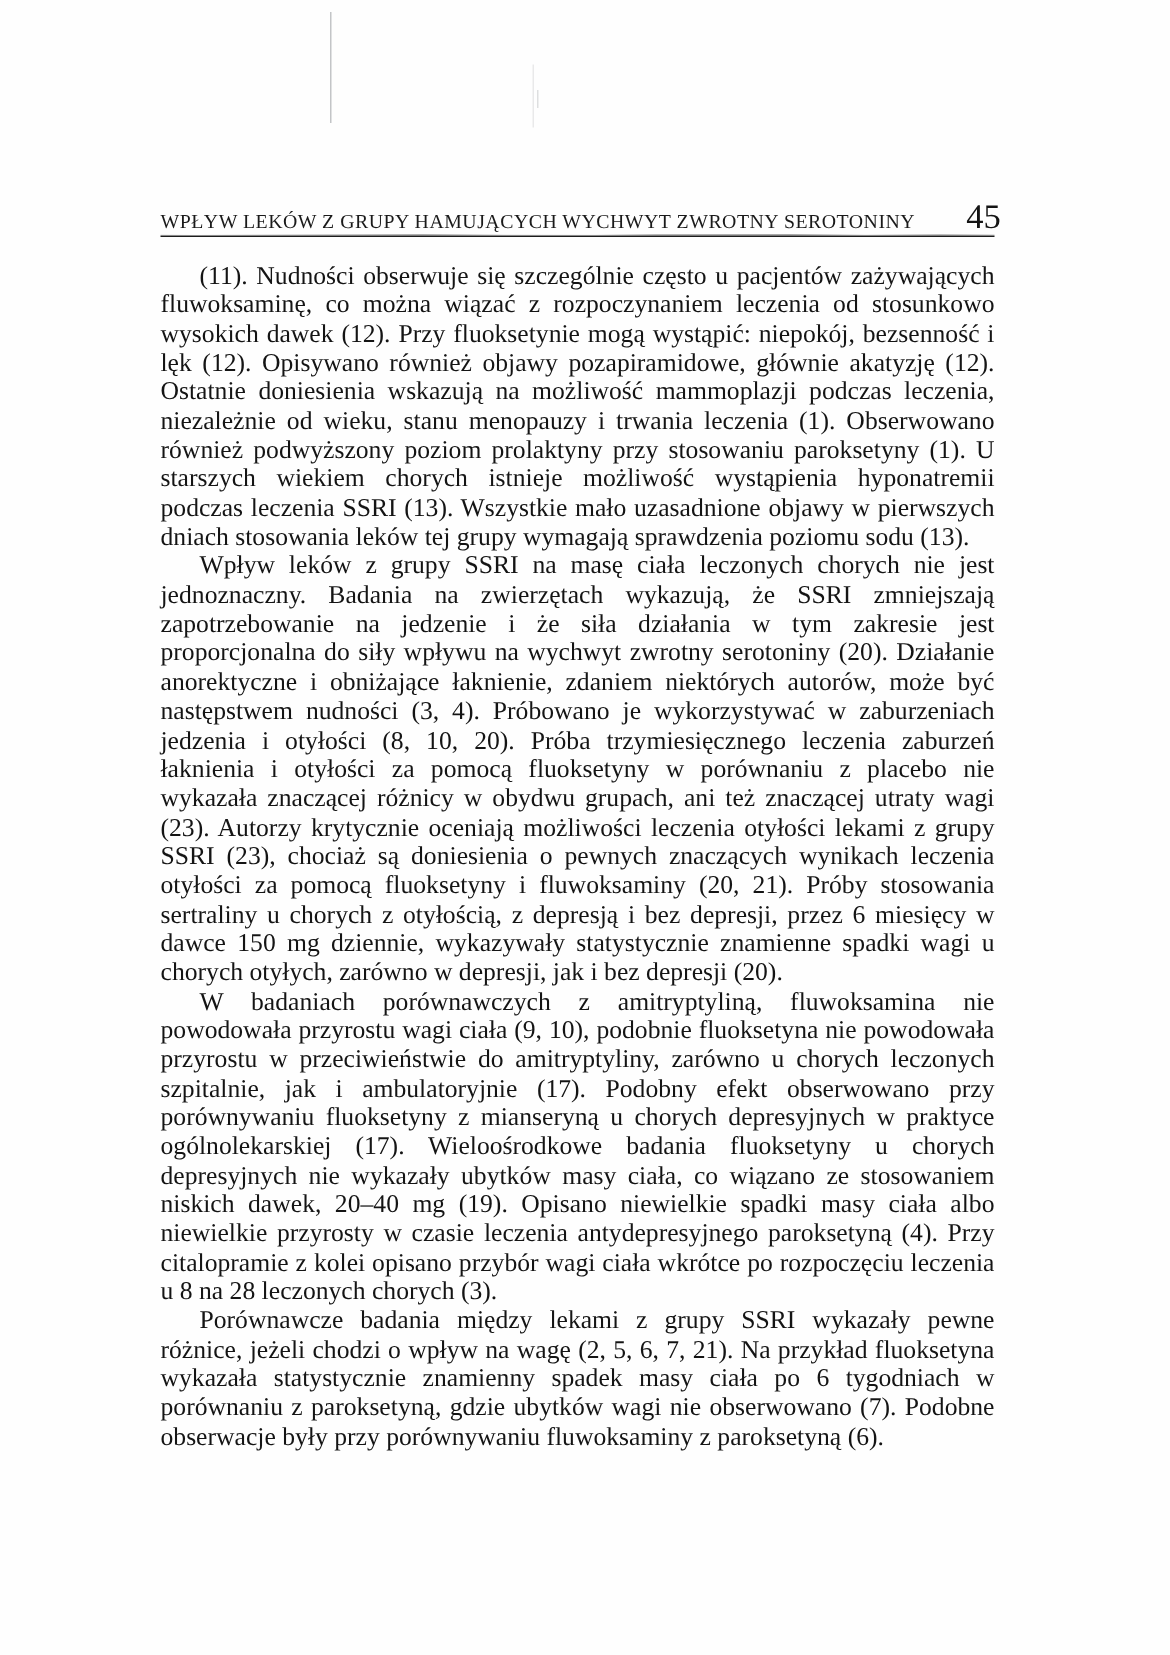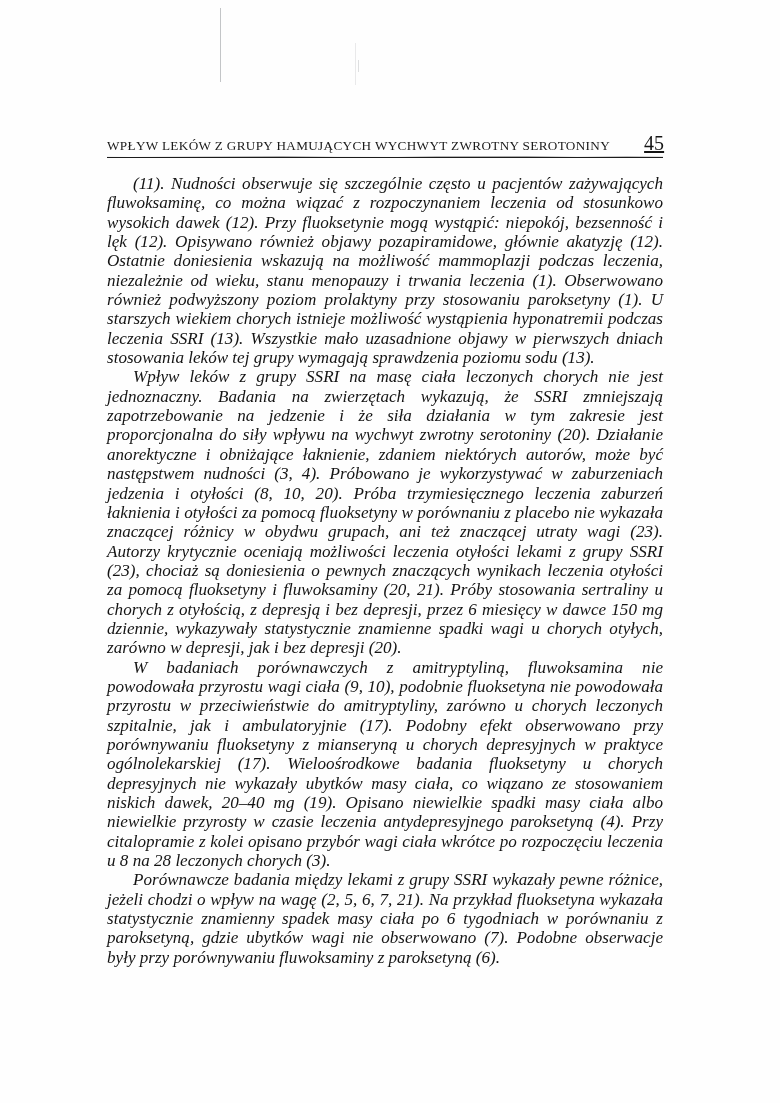--- a/index.html
+++ b/index.html
@@ -59,24 +59,23 @@
     justify-content: space-between;
     gap: 24px;
   }
   #runhead .rh-title {
     font-size: 13.2px;
     letter-spacing: 0.35px;
     white-space: nowrap;
     color: #1a1a1a;
   }
   #runhead .rh-folio {
-    font-size: 20px;
+    font-size: 23px;
     color: #141414;
     padding-left: 10px;
-    text-decoration: underline;
   }
   #rule {
     position: absolute;
     left: 107px;
     top: 157px;
     width: 556px;
     height: 1px;
     background: #1c1c1c;
   }
   
@@ -110,21 +109,20 @@
   }
   #body-col p {
     margin: 0;
     font-size: 17.1px;
     line-height: 19.35px;
     text-align: justify;
     text-justify: inter-word;
     text-indent: 26px;
     hyphens: manual;
     color: #141414;
-    font-style: italic;
   }
 </style>
 </head>
 <body>
 
 <div id="page" style="background: rgb(254, 254, 254); color: rgb(20, 20, 20);">
 
   <div class="streak s1"></div>
   <div class="streak s2"></div>
   <div class="streak s3"></div>

